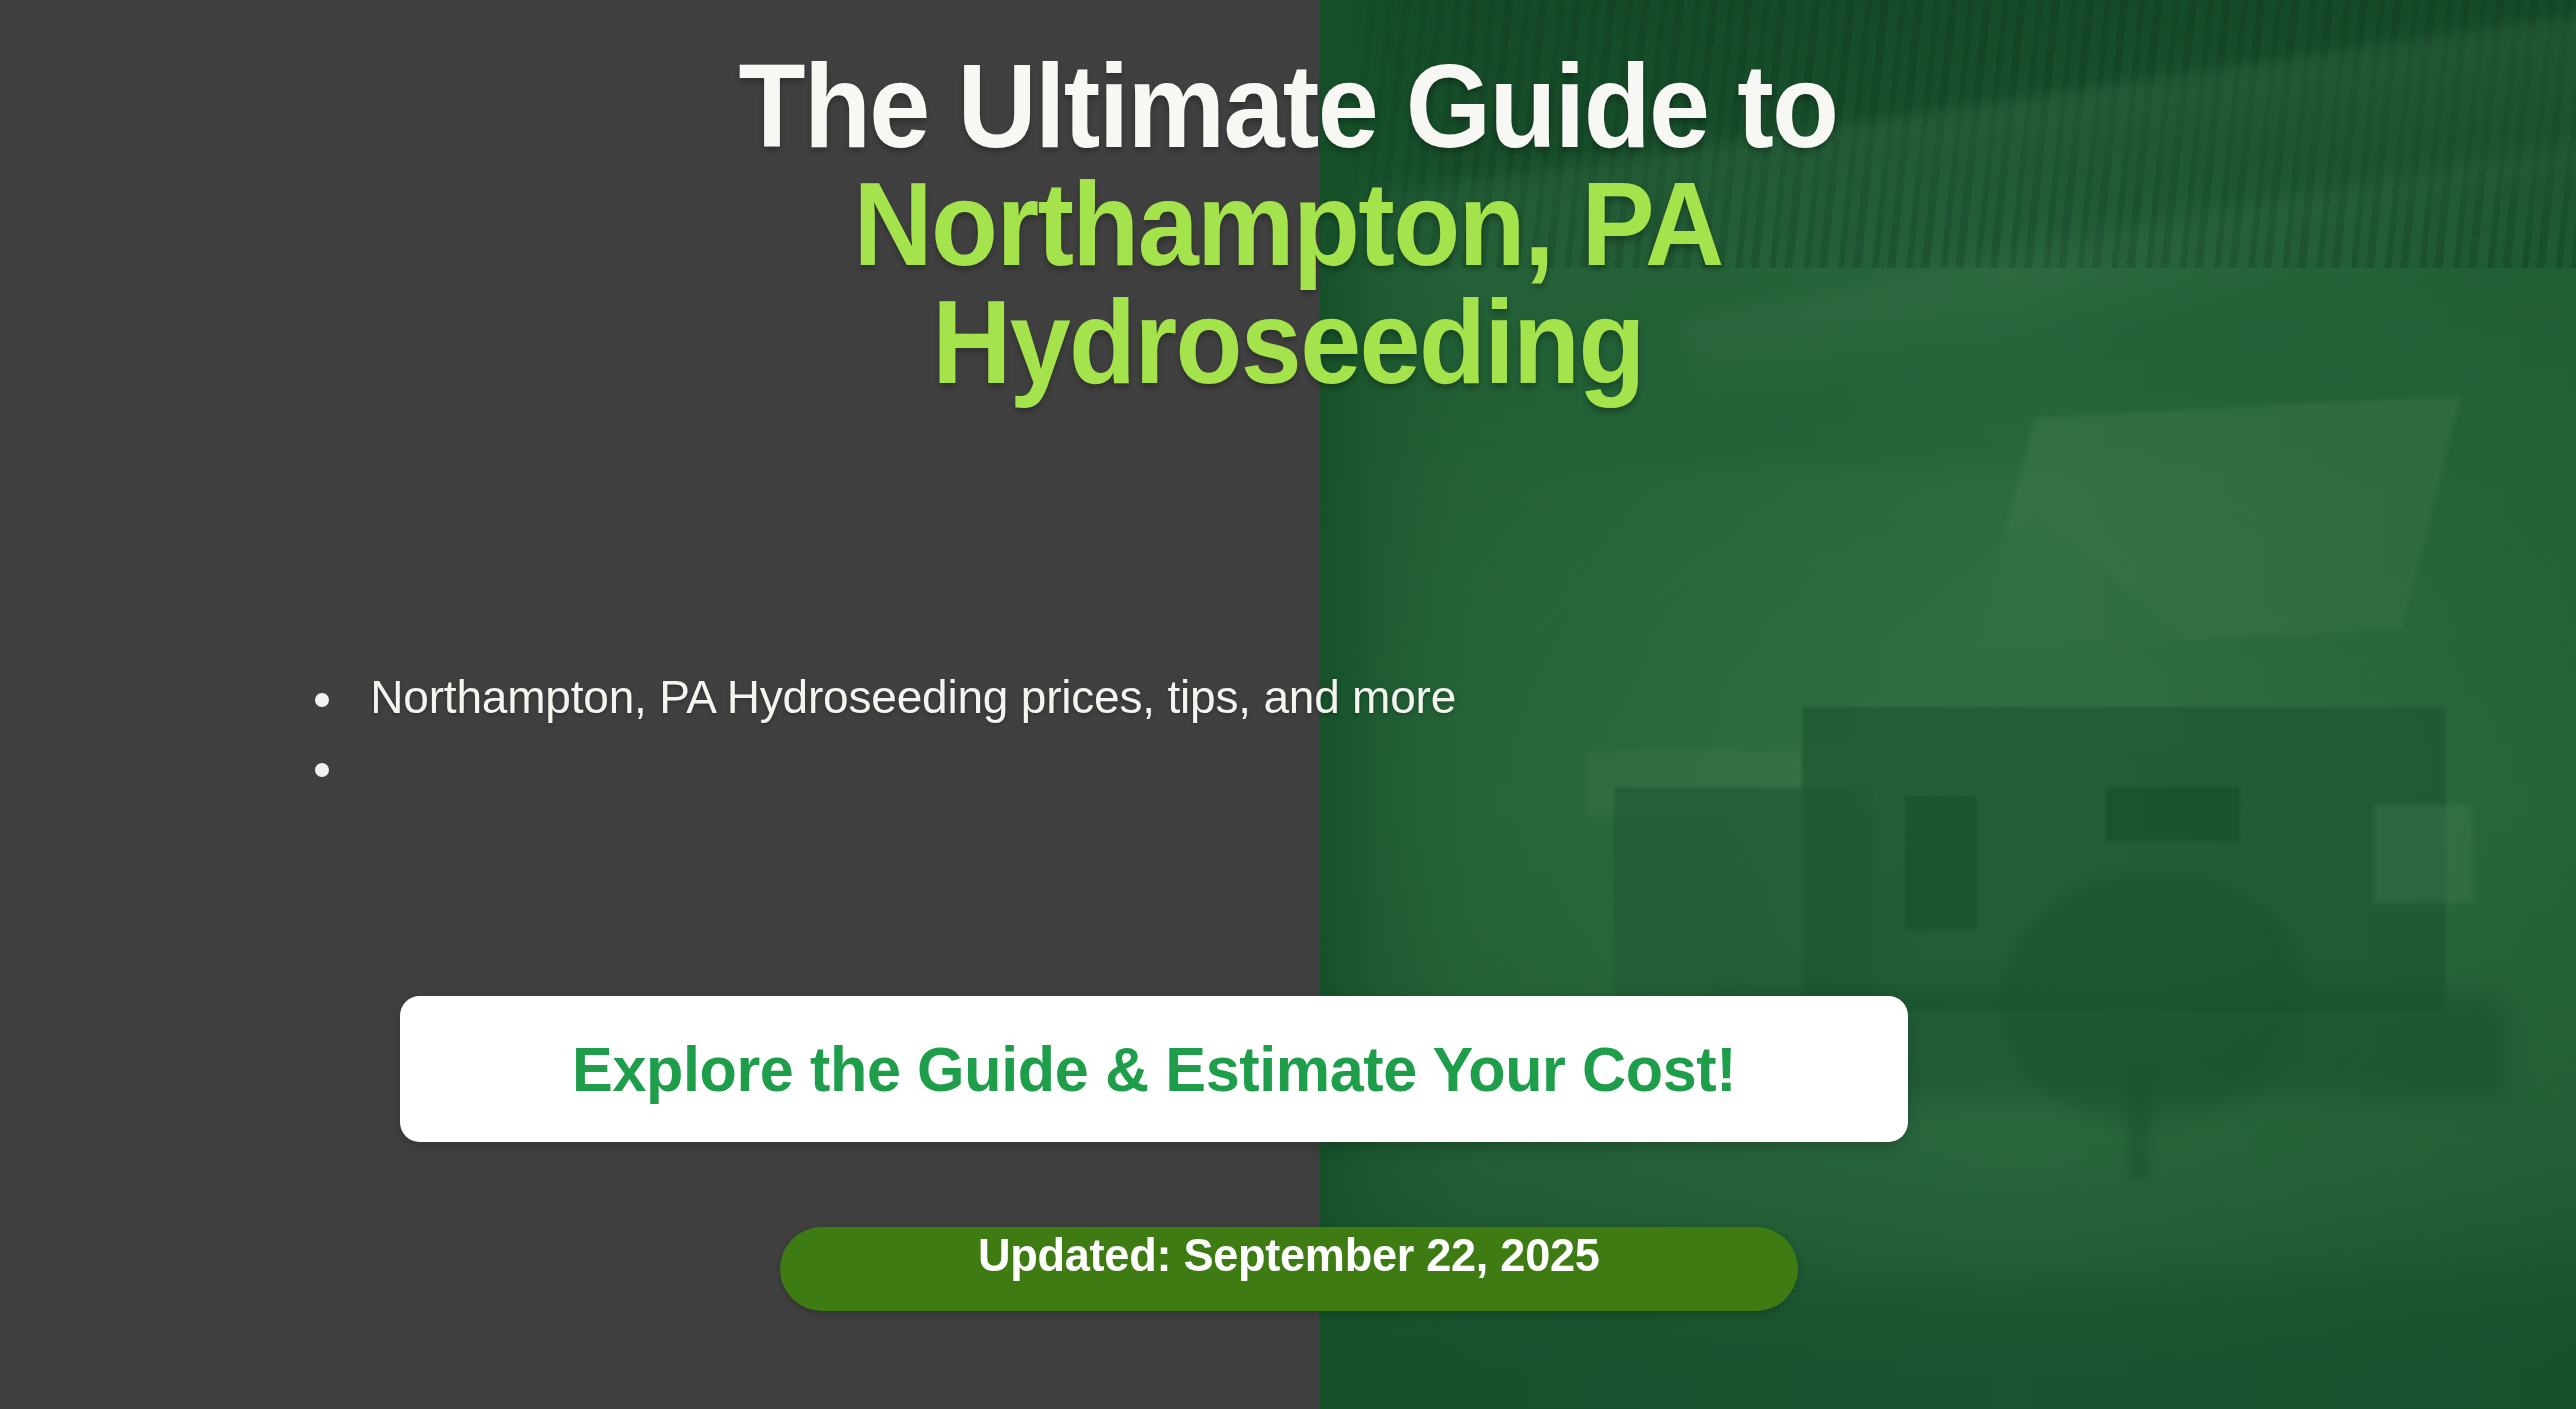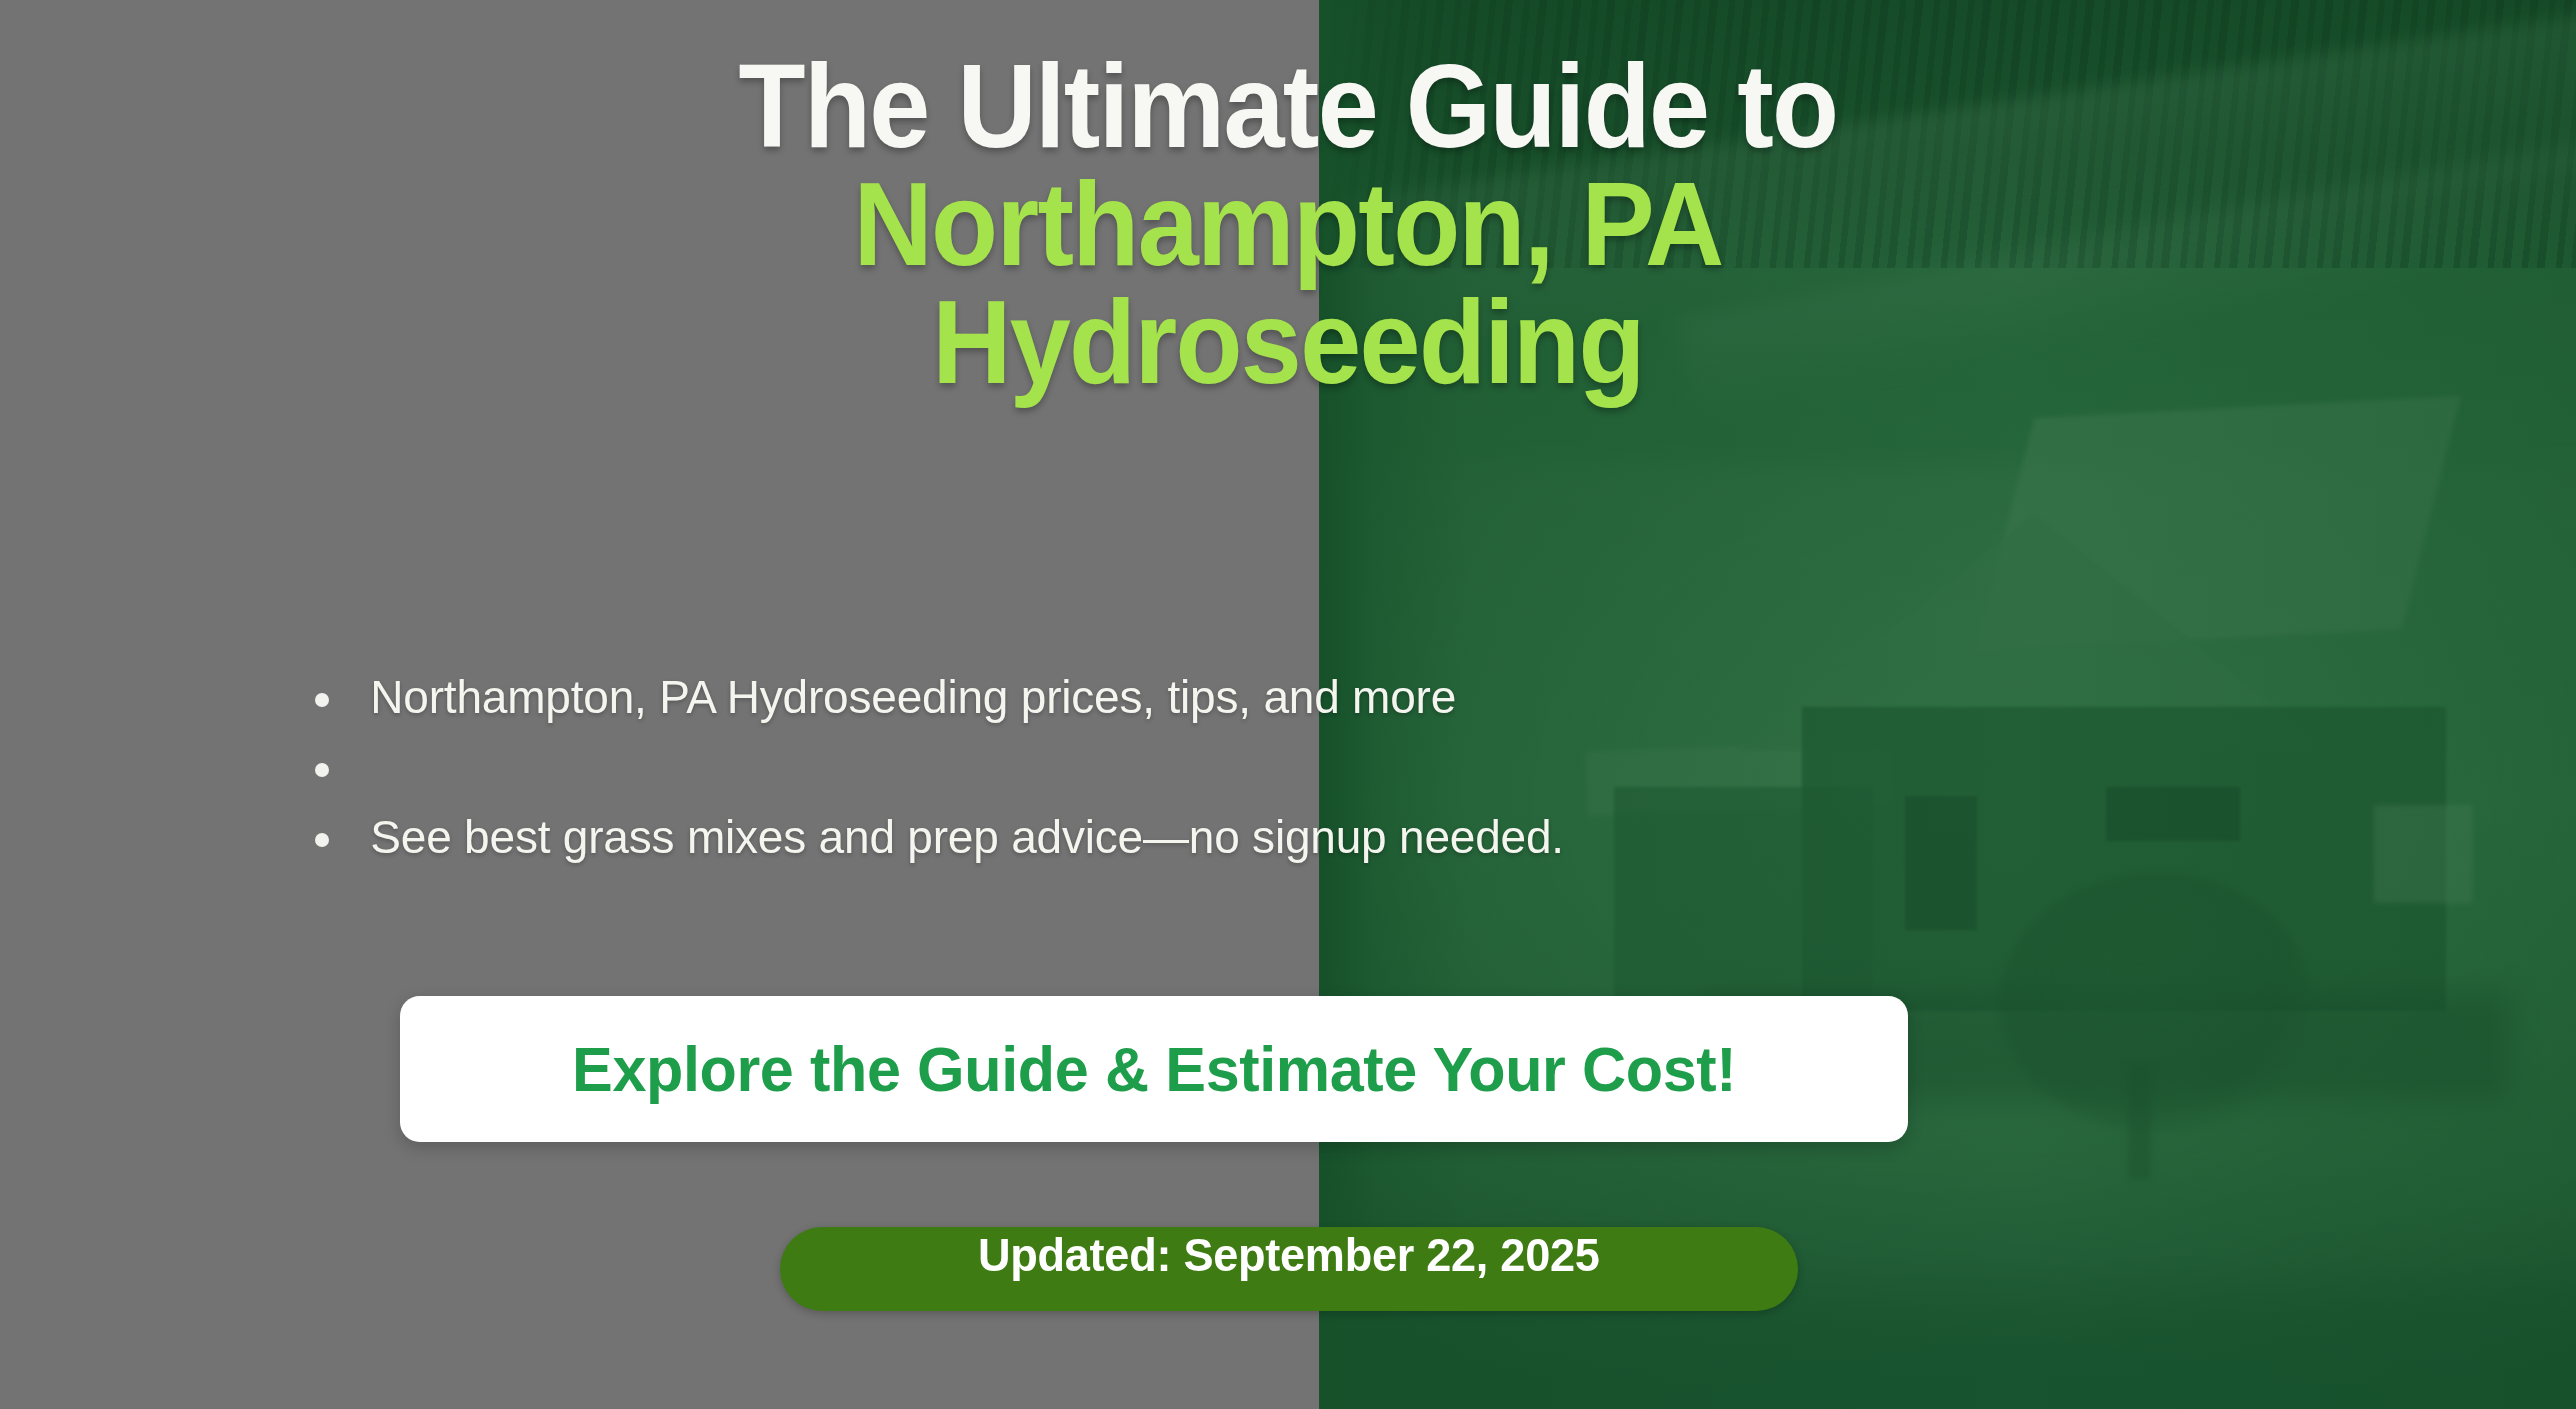--- a/index.html
+++ b/index.html
@@ -6,21 +6,21 @@
   html, body {
     width:2576px; height:1410px;
     background:#16512A;
     font-family:"Liberation Sans", sans-serif;
     overflow:hidden;
   }
 
   #banner {
     position:relative;
     width:2576px; height:1410px;
-    background:#737373;
+    background:#404040;
     overflow:hidden;
   }
 
   
   .photo-layer {
     position:absolute;
     left:1319px; top:0;
     width:1257px; height:1410px;
     overflow:hidden;
   }
@@ -286,24 +286,20 @@
     </div>
 
     <ul class="bullets" style="list-style:none;">
       <li class="bullet-row">
         <span class="bullet-dot"></span>
         <span class="bullet-text">Northampton, PA Hydroseeding prices, tips, and more</span>
       </li>
       <li class="bullet-row">
         <span class="bullet-dot"></span>
       </li>
-      <li class="bullet-row">
-        <span class="bullet-dot"></span>
-        <span class="bullet-text">See best grass mixes and prep advice—no signup needed.</span>
-      </li>
     </ul>
 
     <div class="cta-button">
       <span class="cta-label">Explore the Guide &amp; Estimate Your Cost!</span>
     </div>
 
     <div class="updated-badge">
       <span class="updated-label">Updated: September 22, 2025</span>
     </div>
 

